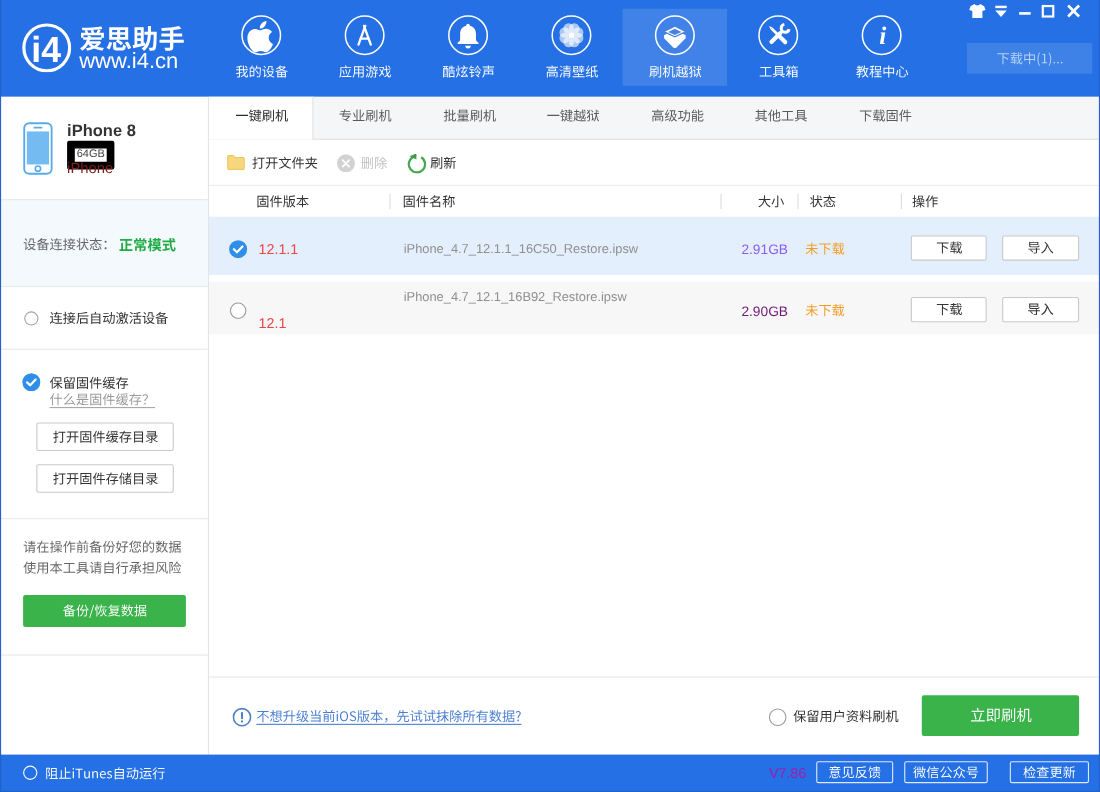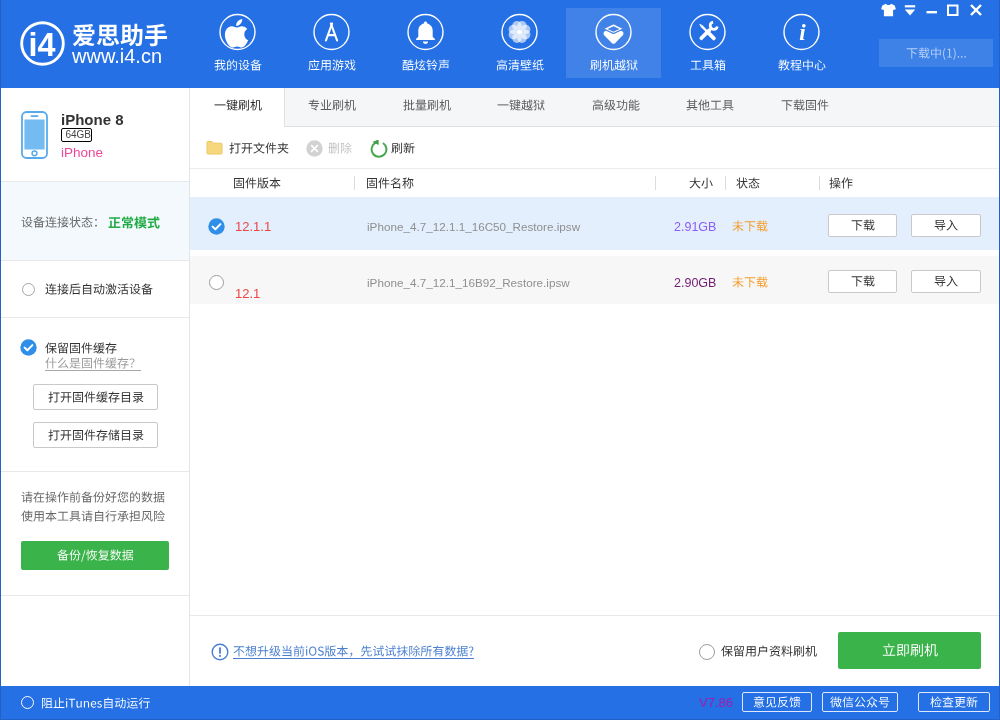--- a/index.html
+++ b/index.html
@@ -312,22 +312,22 @@
 <div style="position:absolute;left:0;top:317px;width:189px;height:1px;background:#e8e8e8"></div>
 <div style="position:absolute;left:0;top:471px;width:189px;height:1px;background:#e8e8e8"></div>
 <div style="position:absolute;left:0;top:595px;width:189px;height:1px;background:#e8e8e8"></div>
 <svg style="position:absolute;left:21px;top:111px" width="27" height="48" viewBox="0 0 27 48">
 <rect x="1" y="1" width="25" height="46" rx="4.5" fill="#fff" stroke="#58aaeb" stroke-width="1.8"></rect>
 <rect x="3.4" y="8.5" width="20.2" height="30" fill="#74bbf1"></rect>
 <rect x="9.5" y="4.2" width="8" height="1.7" rx="0.8" fill="#58aaeb"></rect>
 <circle cx="13.5" cy="42.3" r="2.4" fill="none" stroke="#58aaeb" stroke-width="1.5"></circle>
 </svg>
 <div style="position:absolute;left:61px;top:111.5px;font:bold 15px/15px 'Liberation Sans',sans-serif;color:#333">iPhone 8</div>
-<div style="position:absolute;left:61px;top:128px;width:29px;height:12px;border:1px solid #000000;border-radius:2px;font:10px 'Liberation Sans',sans-serif;color:#444;text-align:right;line-height:12px">64GB</div>
-<div style="position:absolute;left:61px;top:146px;font:13.5px/14px 'Liberation Sans',sans-serif;color:#ec4899">iPhone</div>
+<div style="position:absolute;left:61px;top:128px;width:29px;height:12px;border:7px solid #000000;border-radius:2px;font:10px 'Liberation Sans',sans-serif;color:#444;text-align:center;line-height:12px">64GB</div>
+<div style="position:absolute;left:61px;top:146px;font:13.5px/14px 'Liberation Sans',sans-serif;color:#7f1d1d">iPhone</div>
 <svg style="left:21.0px;top:216.4px" width="85" height="13" viewBox="0 0 85 13">
       <g fill="#666666" transform="translate(0,10.56) scale(0.012000,-0.012000)">
         <use href="#g6" x="0"></use>
         <use href="#g7" x="1000"></use>
         <use href="#g37" x="2000"></use>
         <use href="#g38" x="3000"></use>
         <use href="#g39" x="4000"></use>
         <use href="#g40" x="5000"></use>
         <use href="#g41" x="6000"></use>
       </g>
@@ -607,21 +607,21 @@
 <div style="position:absolute;left:911px;top:214px;width:70px;height:23px;border:1px solid #c9c9c9;border-radius:2px;background:#fff;box-sizing:border-box"></div>
 <svg style="left:934.0px;top:219.1px" width="25" height="13" viewBox="0 0 25 13">
       <g fill="#333333" transform="translate(0,10.56) scale(0.012000,-0.012000)">
         <use href="#g108" x="0"></use>
         <use href="#g109" x="1000"></use>
       </g>
     </svg>
 <div style="position:absolute;left:190px;top:256px;width:810px;height:48px;background:#f7f7f7"></div>
 <div style="position:absolute;left:209px;top:275px;width:15px;height:15px;border:1.5px solid #9c9c9c;border-radius:50%;background:#fff;box-sizing:border-box"></div>
 <div style="position:absolute;left:235px;top:286px;font:13px 'Liberation Sans',sans-serif;color:#ef4444">12.1</div>
-<div style="position:absolute;left:367px;top:276px;font:11.7px 'Liberation Sans',sans-serif;color:#8f8f8f">iPhone_4.7_12.1_16B92_Restore.ipsw</div>
+<div style="position:absolute;left:367px;top:264px;font:11.7px 'Liberation Sans',sans-serif;color:#8f8f8f">iPhone_4.7_12.1_16B92_Restore.ipsw</div>
 <div style="position:absolute;left:674px;top:276px;font:12.5px 'Liberation Sans',sans-serif;color:#701a75">2.90GB</div>
 <svg style="left:732.0px;top:275.9px" width="37" height="13" viewBox="0 0 37 13">
       <g fill="#f59b24" transform="translate(0,10.56) scale(0.012000,-0.012000)">
         <use href="#g107" x="0"></use>
         <use href="#g31" x="1000"></use>
         <use href="#g32" x="2000"></use>
       </g>
     </svg>
 <div style="position:absolute;left:828px;top:270px;width:69px;height:23px;border:1px solid #c9c9c9;border-radius:2px;background:#fff;box-sizing:border-box"></div>
 <svg style="left:850.5px;top:275.1px" width="25" height="13" viewBox="0 0 25 13">

